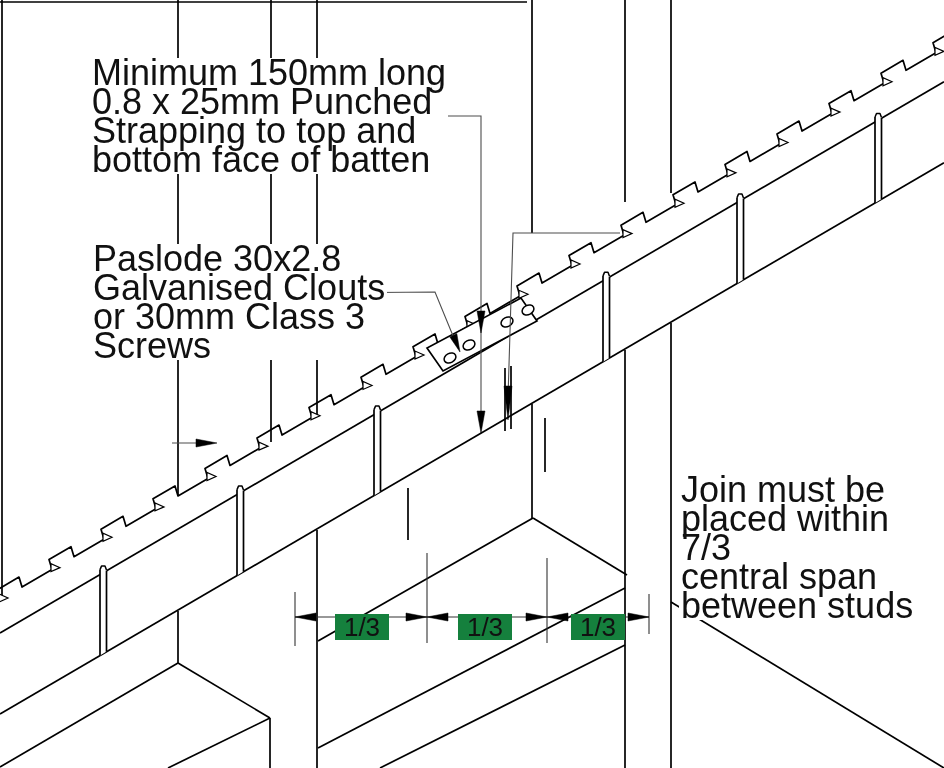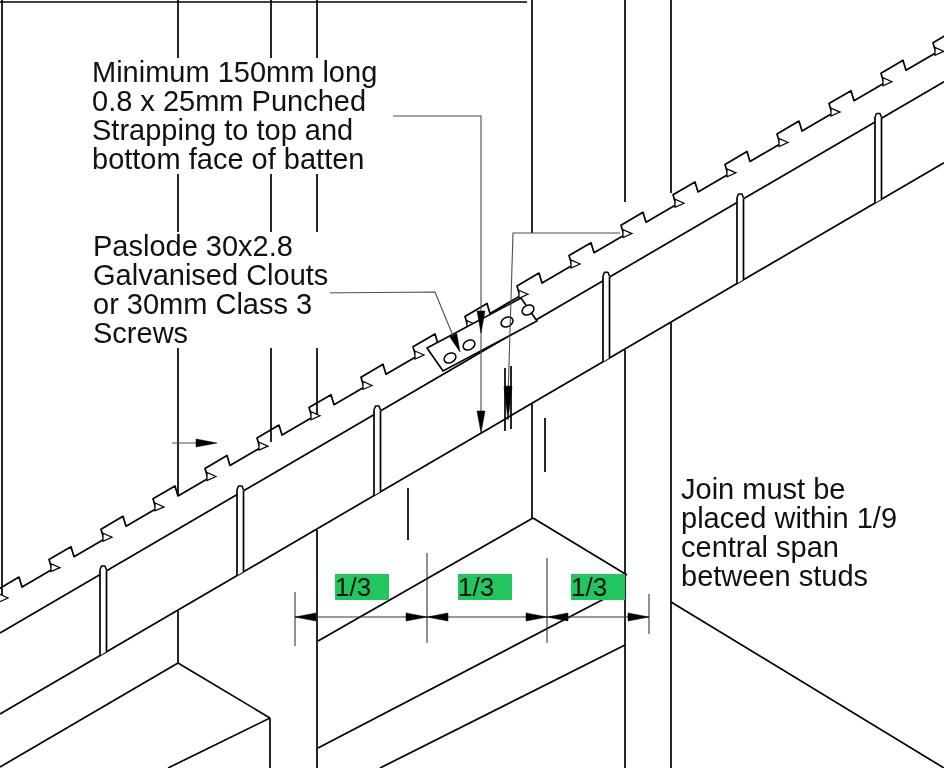--- a/index.html
+++ b/index.html
@@ -1,22 +1,22 @@
 <!DOCTYPE html>
 <html><head>
 <meta charset="utf-8">
 <style>
   html,body{margin:0;padding:0;background:#e8e8e8;}
   #stage{position:relative;width:944px;height:768px;background:#ffffff;overflow:hidden;
          font-family:"Liberation Sans", sans-serif;}
   #drawing{position:absolute;left:0;top:0;}
-  .note{position:absolute;font-size:29px;line-height:29px;color:#111;
+  .note{position:absolute;font-size:36px;line-height:29px;color:#111;
         white-space:pre-line;background:#ffffff;padding:0 2px;}
   .dimlabel{position:absolute;font-size:26px;line-height:26px;color:#111;
-        width:54px;background:#22c55e;}
+        width:54px;text-align:center;background:#15803d;margin-top:40px;}
 </style>
 </head>
 <body>
 
 <div id="stage">
 
   <svg id="drawing" width="944" height="768" viewBox="0 0 944 768">
     <g id="g-studs">
         <line x1="2" y1="0" x2="2" y2="600" stroke="#000000" stroke-width="1.7"></line>
         <line x1="178" y1="0" x2="178" y2="495" stroke="#000000" stroke-width="1.7"></line>
@@ -130,28 +130,28 @@
         <polygon points="547,617 568,613 568,621" fill="#000000" stroke="#000000" stroke-width="0.5" stroke-linejoin="miter"></polygon>
         <polygon points="649,617 628,613 628,621" fill="#000000" stroke="#000000" stroke-width="0.5" stroke-linejoin="miter"></polygon>
       </g>
   </svg>
 
   <div class="note" style="left:90px;top:58px;">Minimum 150mm long
 0.8 x 25mm Punched
 Strapping to top and
 bottom face of batten</div>
 
-  <div class="note" style="left:91px;top:232px;">Paslode 30x2.8
+  <div class="note" style="left:91px;top:244px;">Paslode 30x2.8
 Galvanised Clouts
 or 30mm Class 3
 Screws</div>
 
 
 
   <div class="note" style="left:679px;top:475px;">Join must be
-placed within 1/9
+placed within 7/3
 central span
 between studs</div>
 
   <div class="dimlabel" style="left:335px;top:574px;">1/3</div>
   <div class="dimlabel" style="left:458px;top:574px;">1/3</div>
   <div class="dimlabel" style="left:571px;top:574px;">1/3</div>
 </div>
 
 </body></html>

